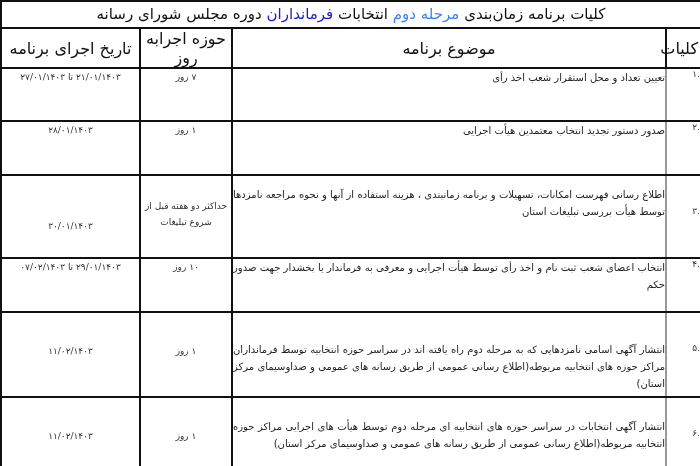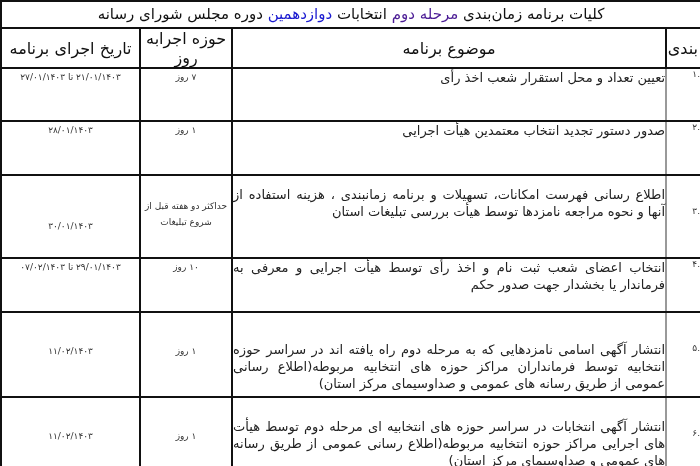--- a/index.html
+++ b/index.html
@@ -9,33 +9,33 @@
       width: 700px; border-collapse: collapse; direction: rtl;
       table-layout: fixed;
     }
     table.sched td, table.sched th {
       border: 2px solid #111; padding: 0; vertical-align: top;
     }
     .title-cell {
       height: 25px; text-align: center; vertical-align: middle !important;
       font-size: 15px; color: #111; font-weight: normal; line-height: 25px;
     }
-    .title-cell .red { color: #4c1d95; }
+    .title-cell .red { color: #3b82f6; }
     .title-cell .blue { color: #1a1ad0; }
     th.hdr {
       height: 23px; font-size: 16px; font-weight: normal; color: #111;
       text-align: center; vertical-align: middle !important;
     }
     th.hdr.row-col { text-align: right; padding-right: 2px; }
     td.num {
       border-left: 2px solid #999 !important;
       font-size: 9px; color: #333; text-align: right; padding: 16px 8px 0 0;
     }
     td.subject {
-      font-size: 13px; color: #222; text-align: justify; line-height: 17px;
+      font-size: 10px; color: #222; text-align: justify; line-height: 17px;
       padding: 10px 2px 0 2px;
     }
     td.deadline, td.date {
       font-size: 9px; color: #333; text-align: center; line-height: 16px;
       padding-top: 9px;
       margin-left: 47px;
     }
     td.deadline { padding-left: 4px; padding-right: 4px; text-align: center; }
     td.date span { display: inline-block; }
   </style>
@@ -48,26 +48,26 @@
     <col style="width:434px">
     <col style="width:92px">
     <col style="width:139px">
   </colgroup>
   <tbody>
       <tr>
     <td class="title-cell" colspan="4">
       <span>کلیات برنامه زمان‌بندی</span>
       <span class="red">مرحله دوم</span>
       <span>انتخابات</span>
-      <span class="blue">دوازدهمین</span>
+      <span class="blue">فرمانداران</span>
       <span>دوره مجلس شورای رسانه</span>
     </td>
   </tr>
   <tr>
-    <th class="hdr row-col">بندی</th>
+    <th class="hdr row-col">کلیات</th>
     <th class="hdr">موضوع برنامه</th>
     <th class="hdr">حوزه اجرابه روز</th>
     <th class="hdr">تاریخ اجرای برنامه</th>
   </tr>
 
   <tr style="height:53px">
     <td class="num">.۱</td>
     <td class="subject">تعیین تعداد و محل استقرار شعب اخذ رأی</td>
     <td class="deadline">۷ روز</td>
     <td class="date"><span>۲۱/۰۱/۱۴۰۳   تا   ۲۷/۰۱/۱۴۰۳</span></td>

